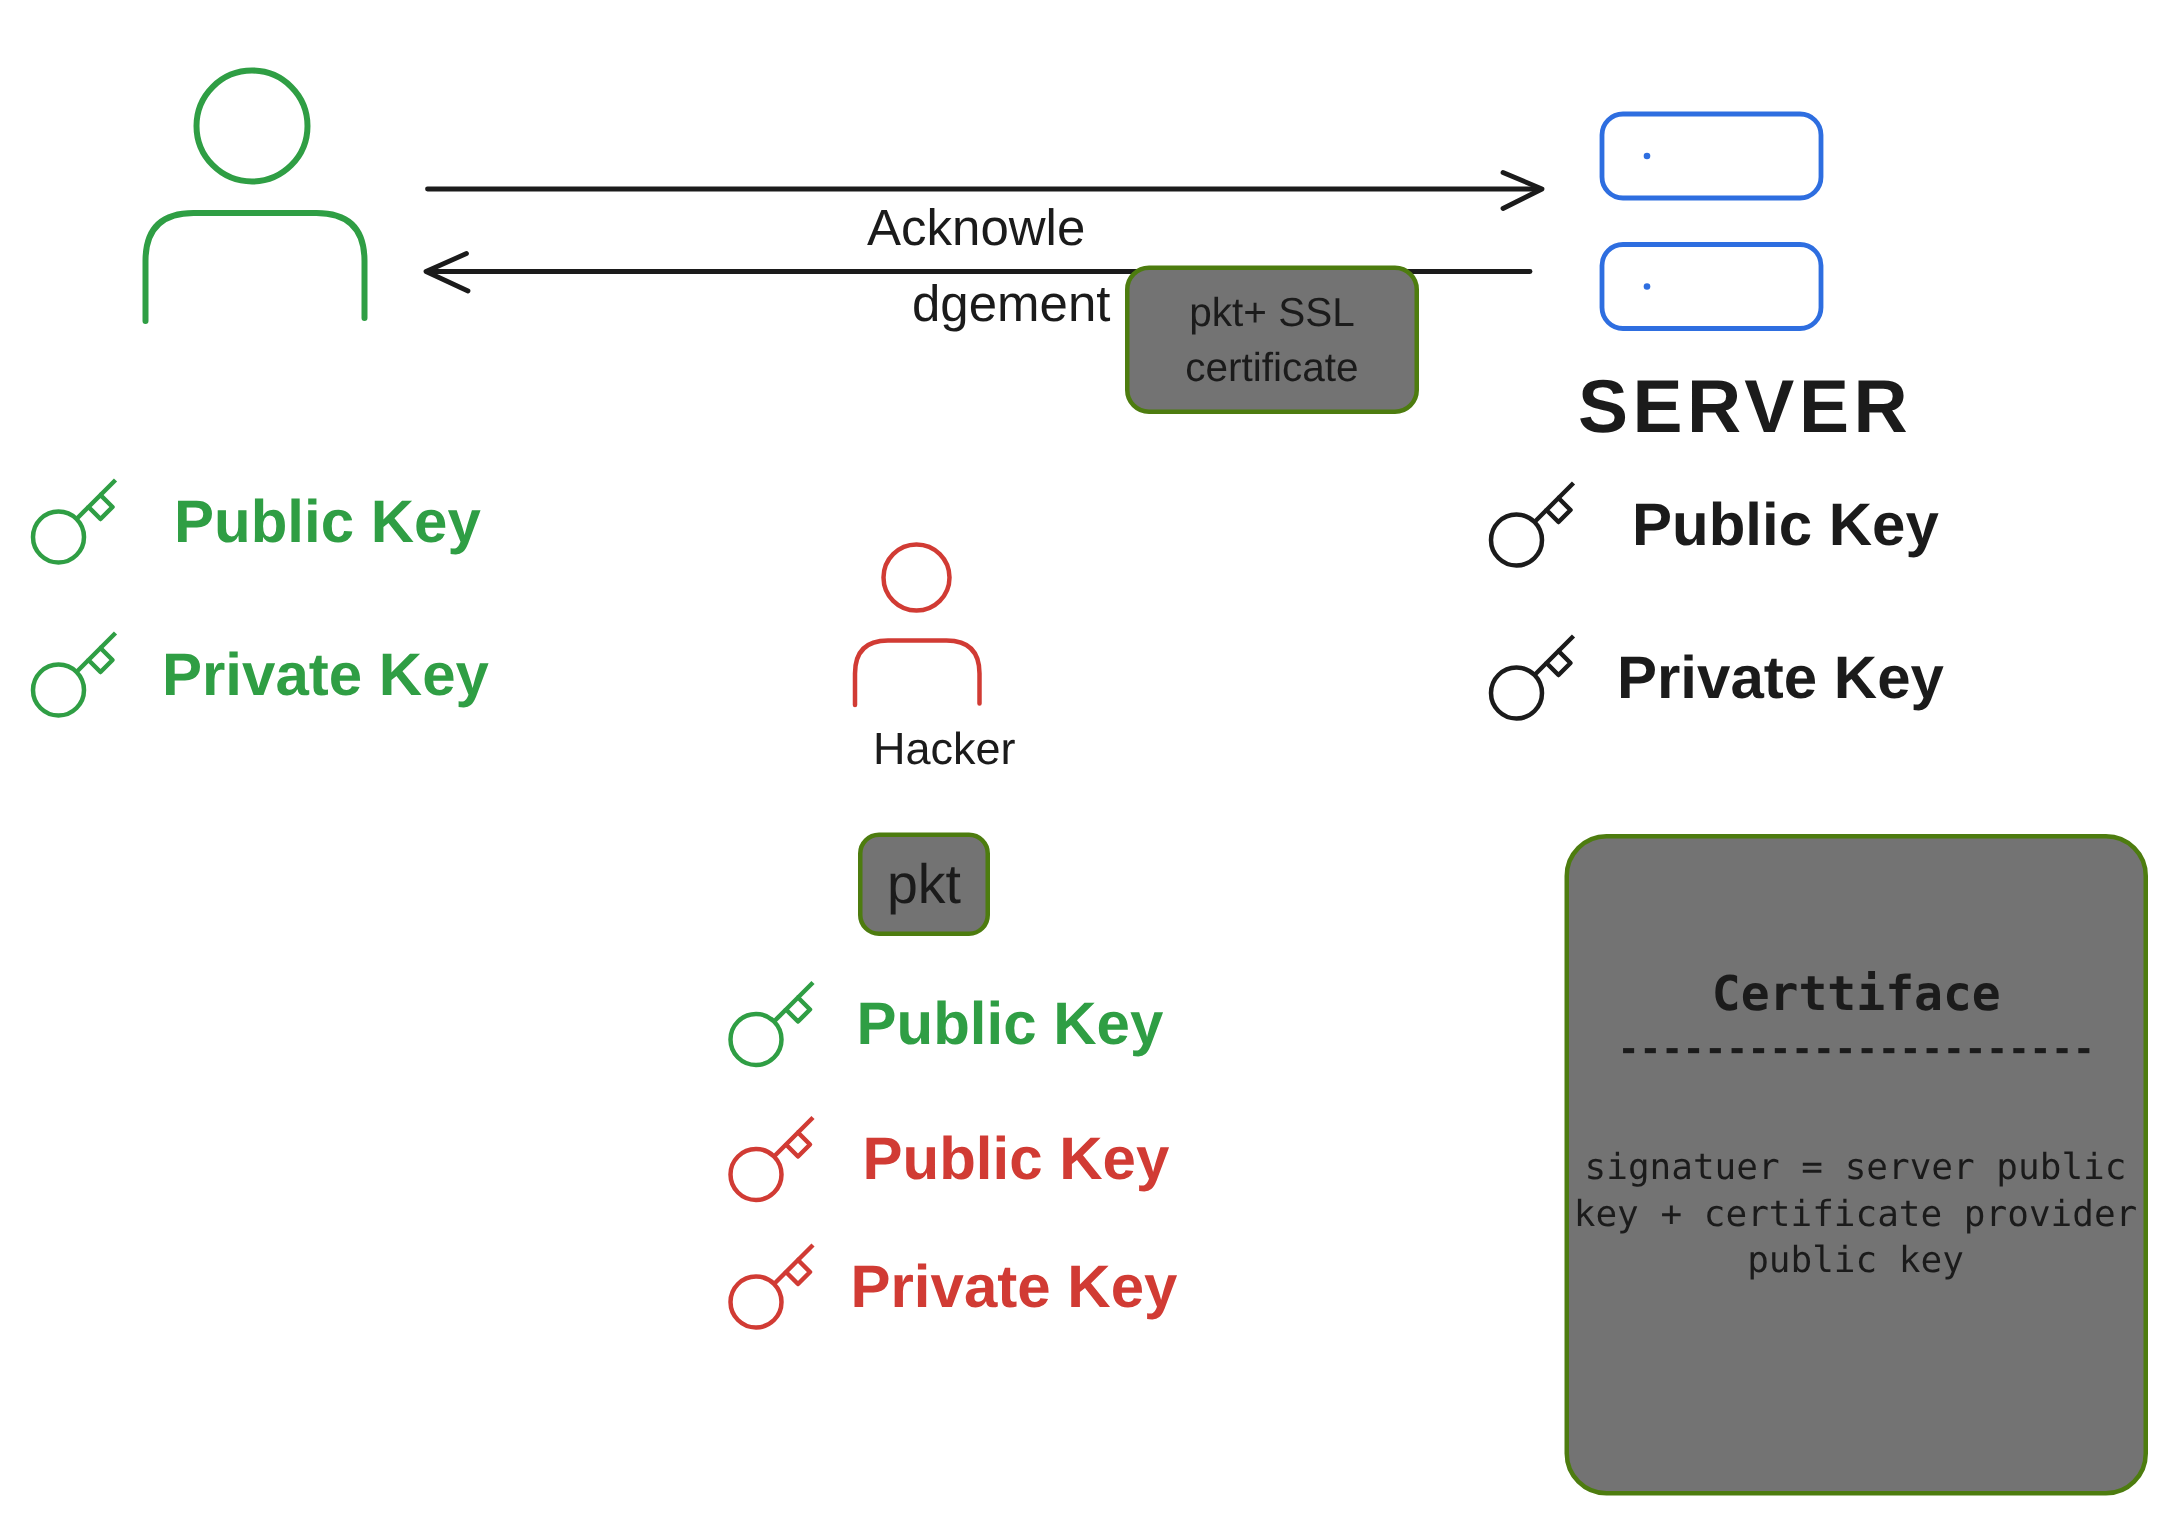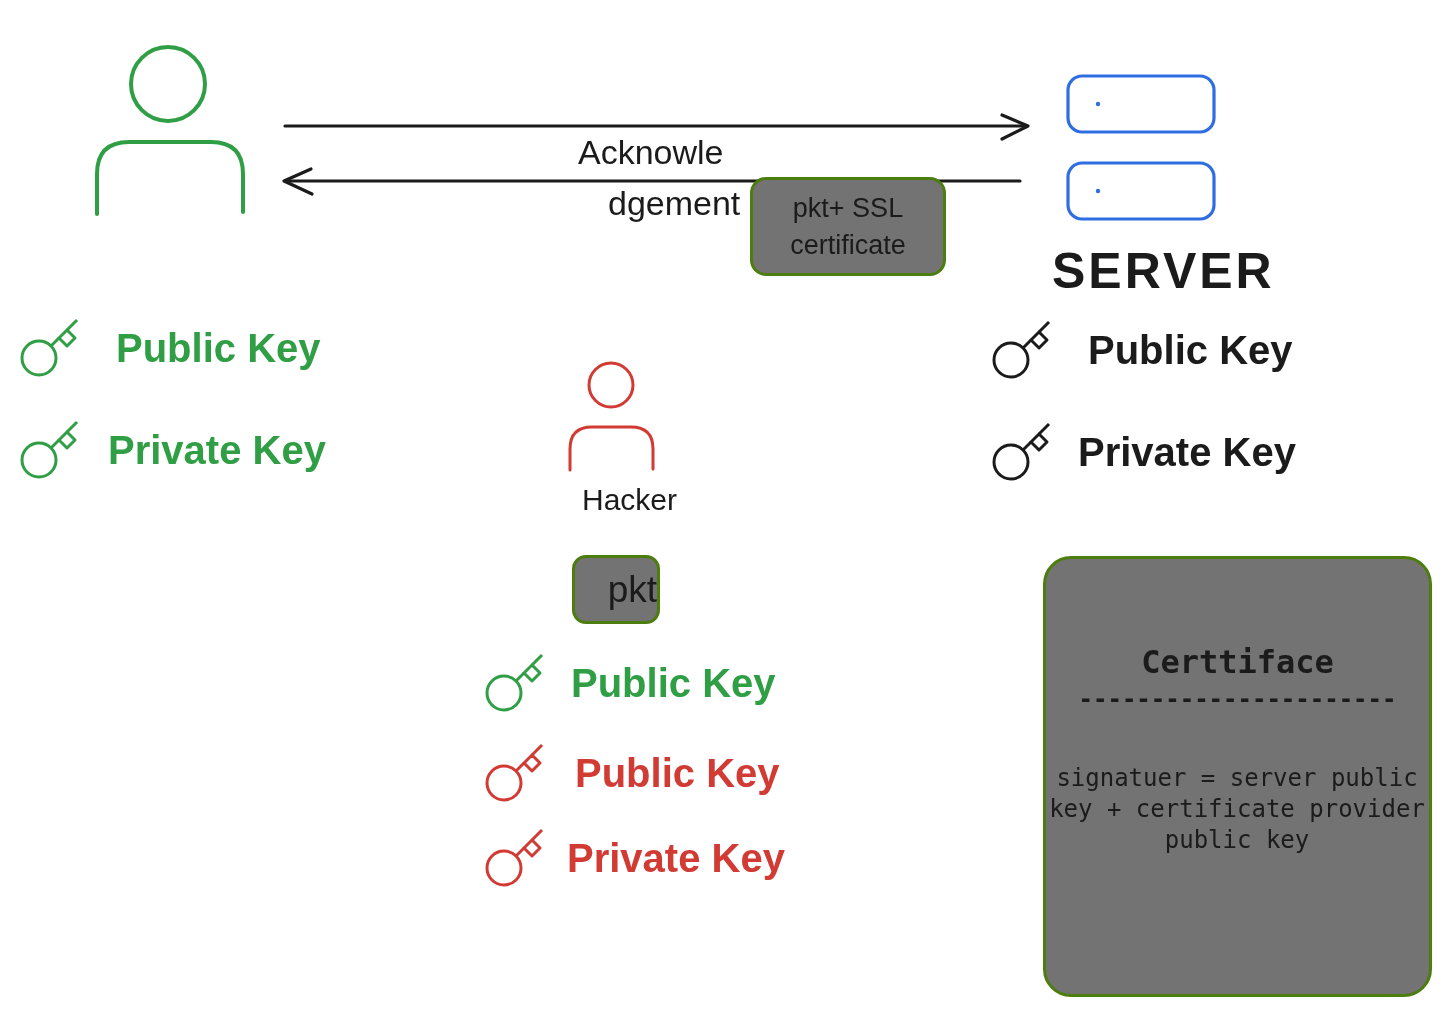--- a/index.html
+++ b/index.html
@@ -14,21 +14,21 @@
   .key-label{font-size:40px;font-weight:700;white-space:nowrap;}
   .green-t{color:#2f9e44;}
   .red-t{color:#d13b34;}
   .black-t{color:#1b1b1b;}
   .flow-label{font-size:34px;font-weight:500;background:#ffffff;padding:0 8px;white-space:nowrap;}
   .yellow-box{background:#737373;border:3px solid #4d7c0f;}
   .ssl-box{left:750px;top:177px;width:190px;height:93px;border-radius:16px;
     display:flex;flex-direction:column;align-items:center;justify-content:center;
     font-size:27px;font-weight:500;line-height:37px;}
   .pkt-box{left:572px;top:555px;width:82px;height:63px;border-radius:14px;border-width:3.5px;
-    display:flex;align-items:center;justify-content:flex-end;font-size:37px;font-weight:500;}
+    display:flex;align-items:center;justify-content:center;font-size:37px;font-weight:500;}
   .cert-box{left:1043px;top:556px;width:383px;height:435px;border-radius:28px;border-width:3.5px;}
   .cert-title{position:absolute;left:0;width:100%;top:84px;text-align:center;
     font-family:"DejaVu Sans Mono", monospace;font-size:32px;font-weight:600;}
   .cert-divider{position:absolute;left:0;width:100%;top:126px;text-align:center;
     font-family:"DejaVu Sans Mono", monospace;font-size:24px;font-weight:600;letter-spacing:0px;white-space:nowrap;}
   .cert-body{position:absolute;left:-12px;width:406px;top:204px;text-align:center;
     font-family:"DejaVu Sans Mono", monospace;font-size:24px;font-weight:400;line-height:31px;}
   .hacker-label{font-size:30px;font-weight:500;}
   .krow{display:flex;align-items:center;}
 </style>

